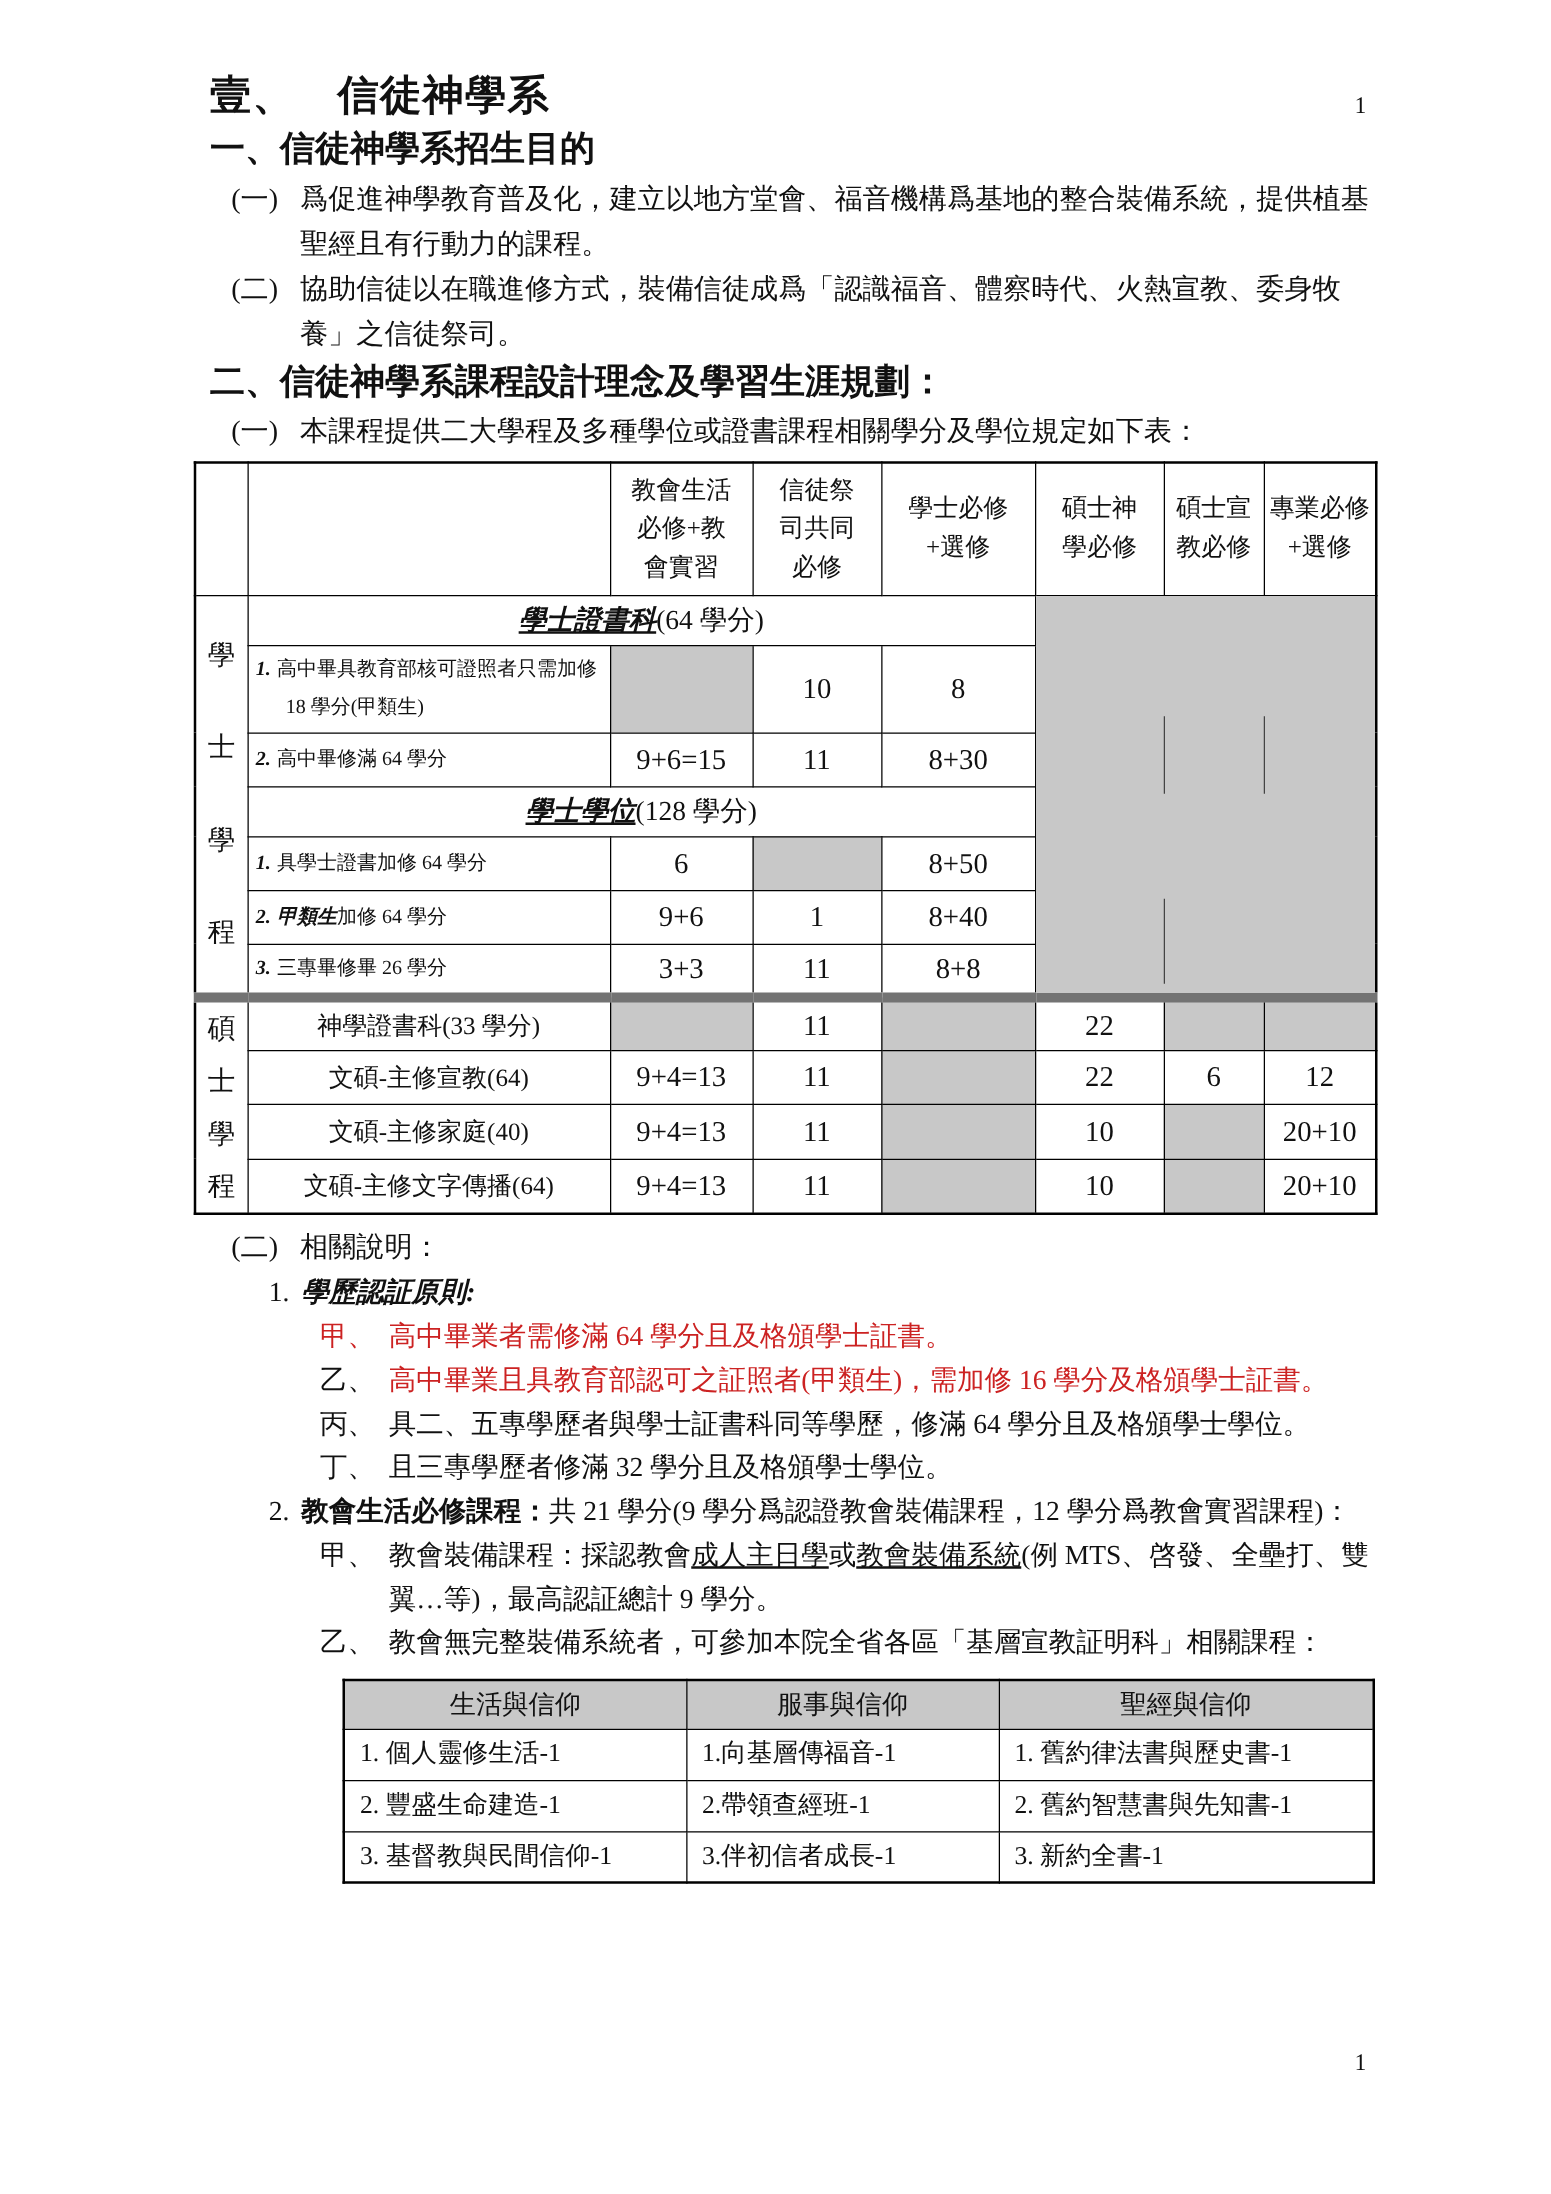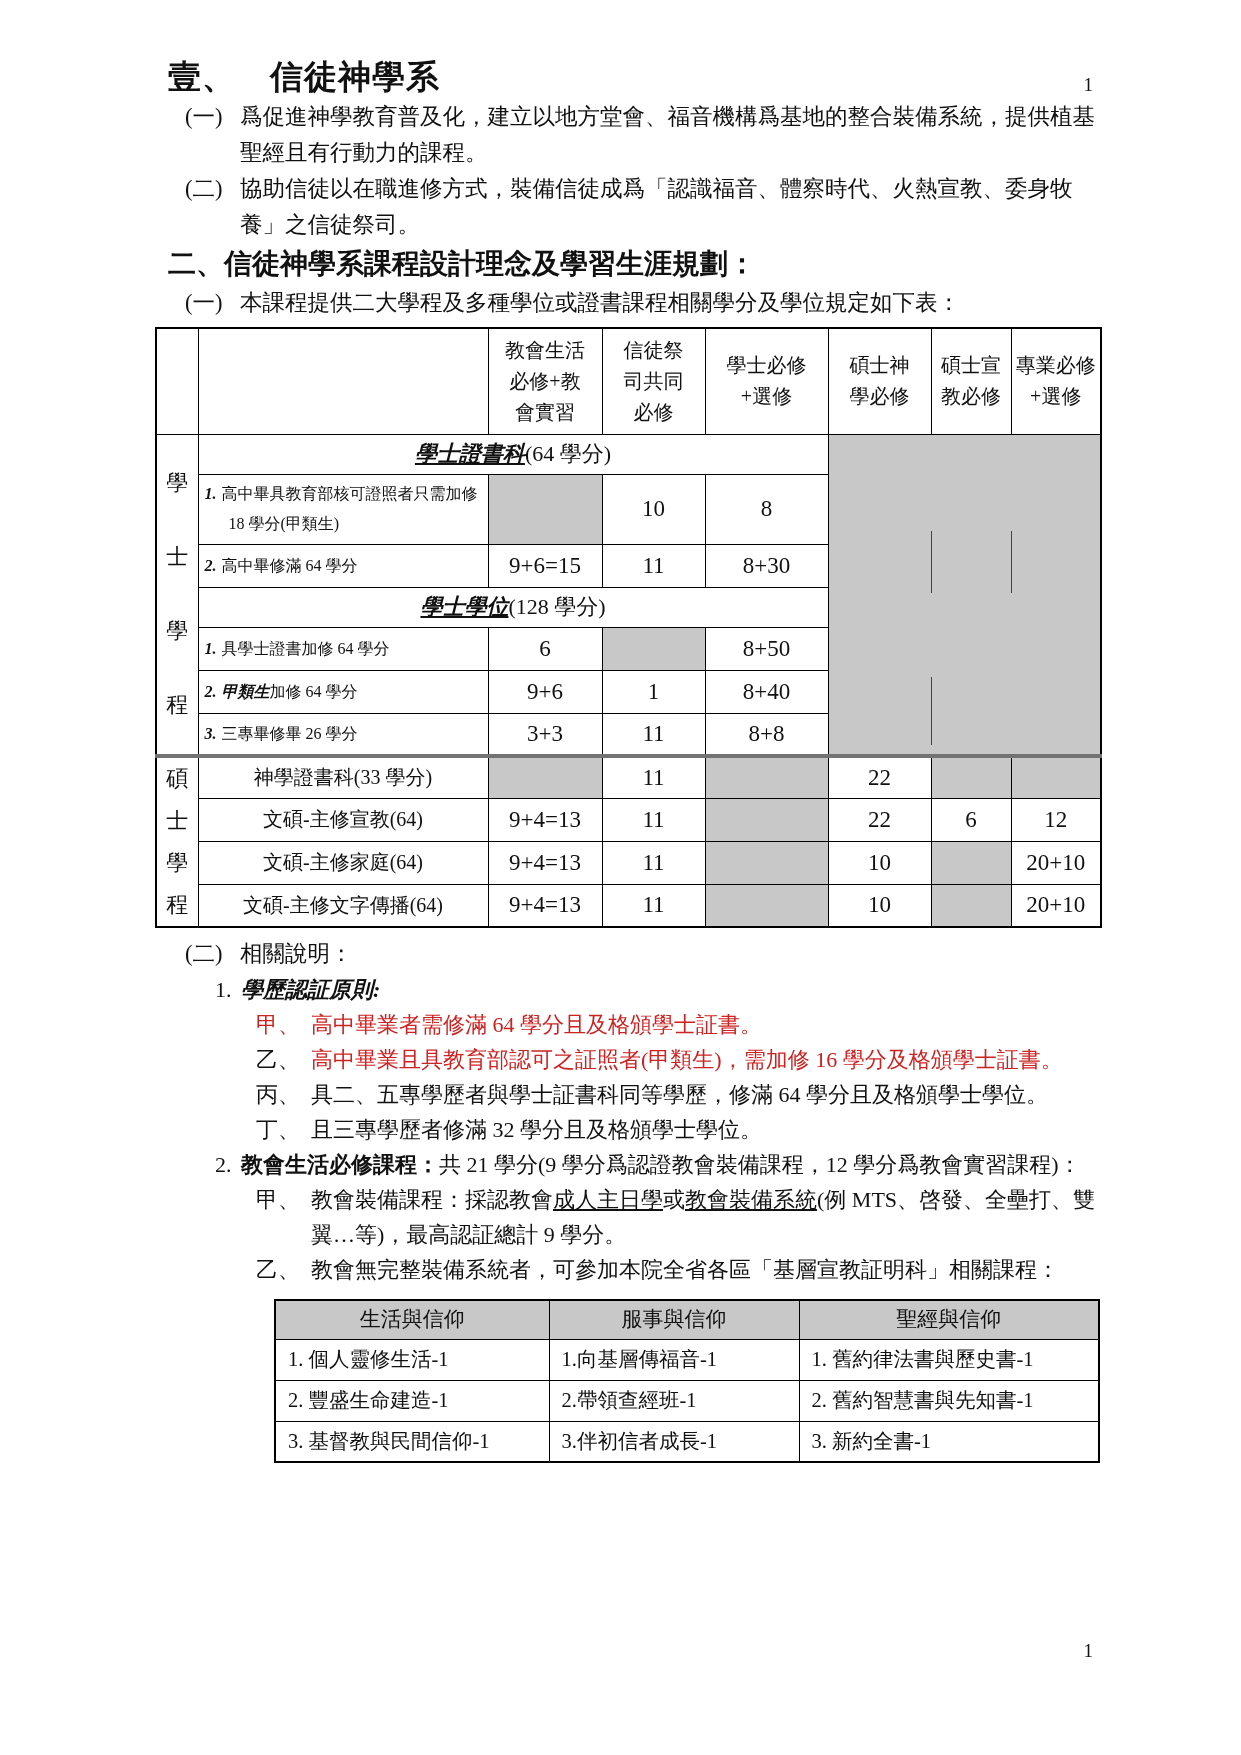--- a/index.html
+++ b/index.html
@@ -28,21 +28,21 @@
   
   table.credit { border-collapse:collapse; table-layout:fixed; width:945px; border:2px solid #000; margin:6px 0 8px 0; }
   .credit td { border:1px solid #000; text-align:center; vertical-align:middle; }
   .credit tr.rHdr { height:106px; }
   .credit tr.rA { height:40px; }  .credit tr.rB { height:70px; }
   .credit tr.rC { height:43px; }  .credit tr.rD { height:40px; }
   .credit tr.rE { height:43px; }  .credit tr.rF { height:43px; }
   .credit tr.rG { height:43px; }  .credit tr.rH { height:42px; }
   .credit tr.rI { height:43px; }  .credit tr.rJ { height:43px; }
   .credit tr.rK { height:43px; }
-  .credit tr.rH td { border-top:4px solid #737373; }
+  .credit tr.rH td { border-top:8px solid #737373; }
   .credit .hdr { font-size:20px; line-height:31px; word-break:break-all; vertical-align:middle; }
   .credit .p12 { padding:0 12px; } .credit .p16 { padding:0 16px; }
   .credit .p8  { padding:0 8px;margin-top:24px; }  .credit .p6  { padding:0 6px; }
   .credit .p4  { padding:0 4px; }
   .credit .gray { background:#c8c8c8; }
   .credit .bigGray { position:relative; }
   .art { position:absolute; width:1px; background:#444; }
   .a1 { left:102px; top:96px;  height:62px; }
   .a2 { left:182px; top:96px;  height:62px; }
   .a3 { left:102px; top:242px; height:68px; }
@@ -76,20 +76,21 @@
   .course .hd { background:#c8c8c8; text-align:center; padding-left:0; font-size:21px; }
 </style>
 </head>
 <body>
 
 <div class="pagenum top">1</div>
 
 <div class="content">
 
   <h1 class="doc-title">壹、　信徒神學系</h1>
+  <h2 class="sec-heading">一、信徒神學系招生目的</h2>
 
   <div class="item">
     <span class="lbl">(一)</span>
     <div class="itext">爲促進神學教育普及化，建立以地方堂會、福音機構爲基地的整合裝備系統，提供植基聖經且有行動力的課程。</div>
   </div>
   <div class="item">
     <span class="lbl">(二)</span>
     <div class="itext">協助信徒以在職進修方式，裝備信徒成爲「認識福音、體察時代、火熱宣教、委身牧養」之信徒祭司。</div>
   </div>
 
@@ -181,21 +182,21 @@
       <tr class="rI">
         <td class="mdesc">文碩-主修宣教(64)</td>
         <td class="num">9+4=13</td>
         <td class="num">11</td>
         <td class="gray"></td>
         <td class="num">22</td>
         <td class="num">6</td>
         <td class="num">12</td>
       </tr>
       <tr class="rJ">
-        <td class="mdesc">文碩-主修家庭(64)</td>
+        <td class="mdesc">文碩-主修家庭(40)</td>
         <td class="num">9+4=13</td>
         <td class="num">11</td>
         <td class="gray"></td>
         <td class="num">10</td>
         <td class="gray"></td>
         <td class="num">20+10</td>
       </tr>
       <tr class="rK">
         <td class="mdesc">文碩-主修文字傳播(64)</td>
         <td class="num">9+4=13</td>

